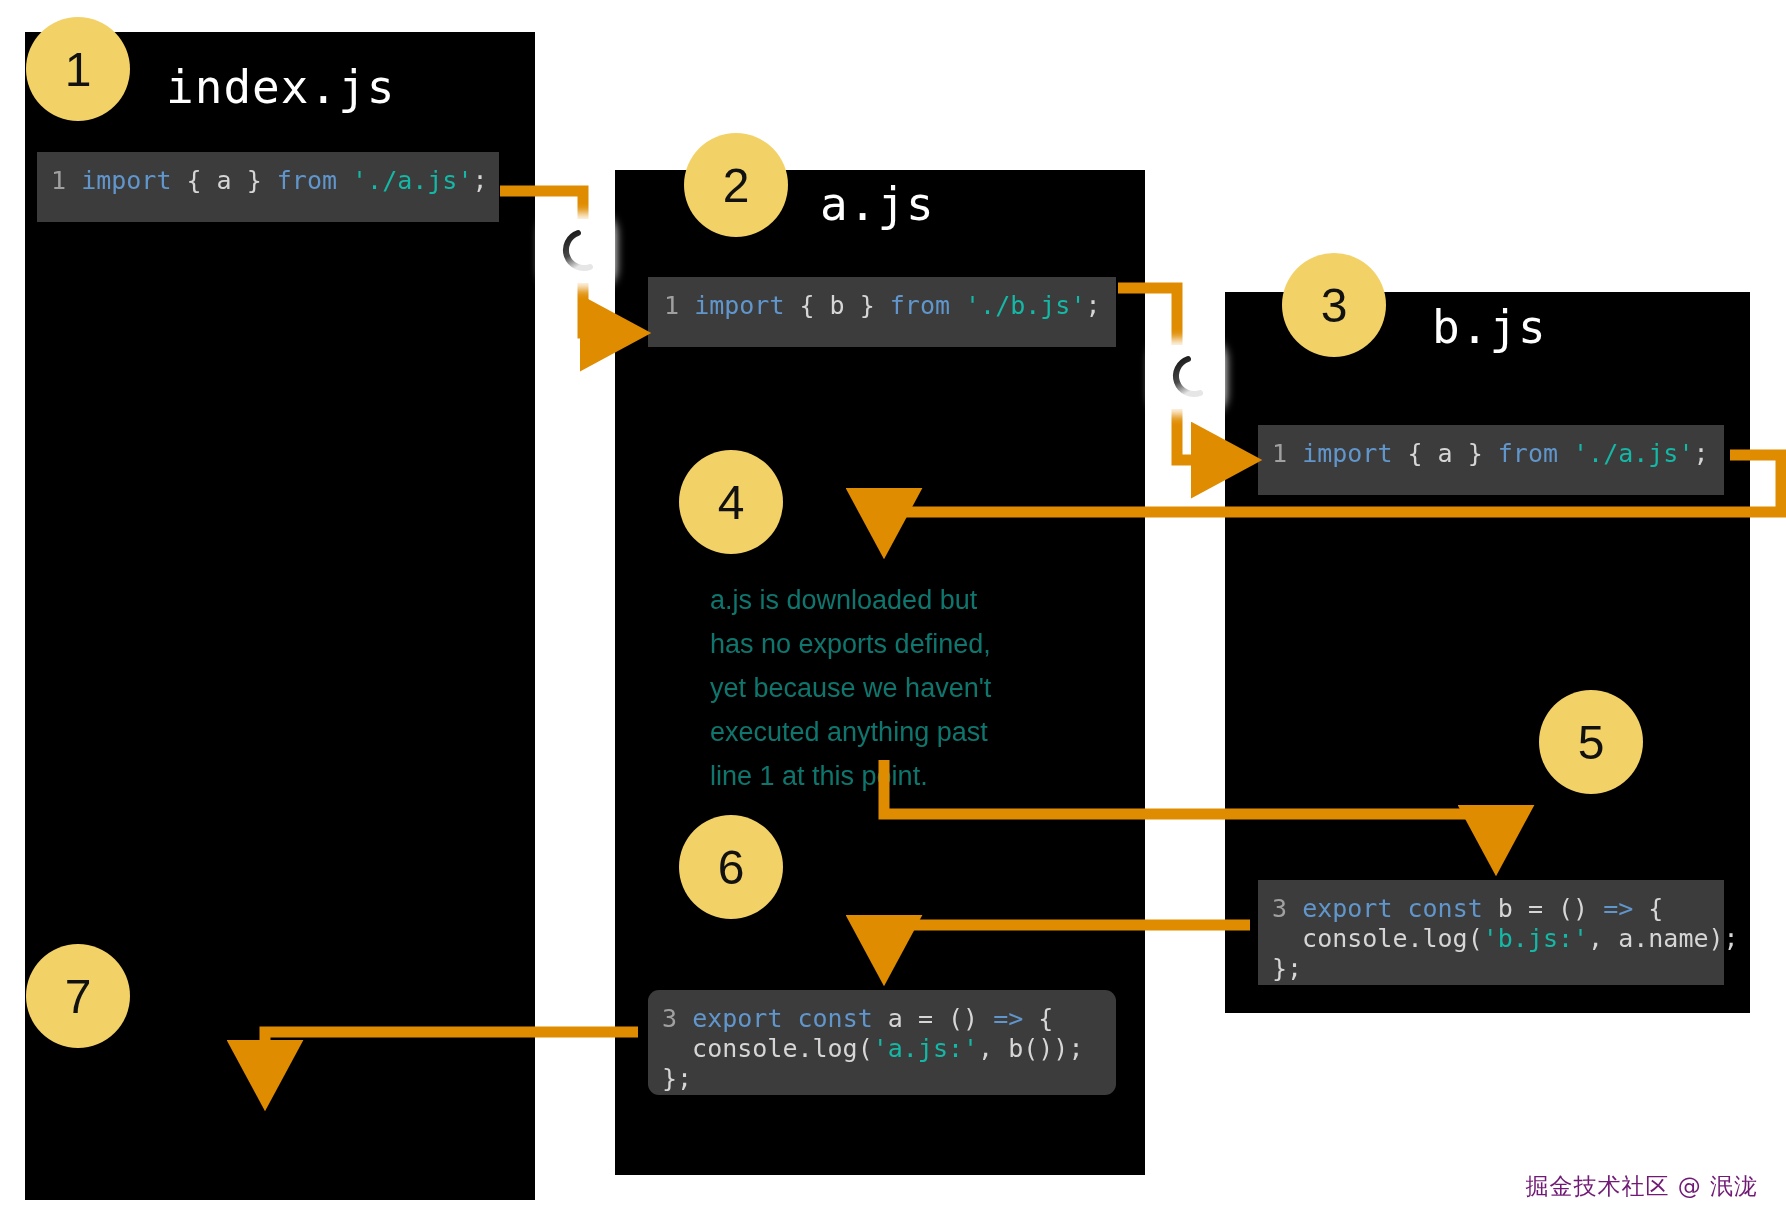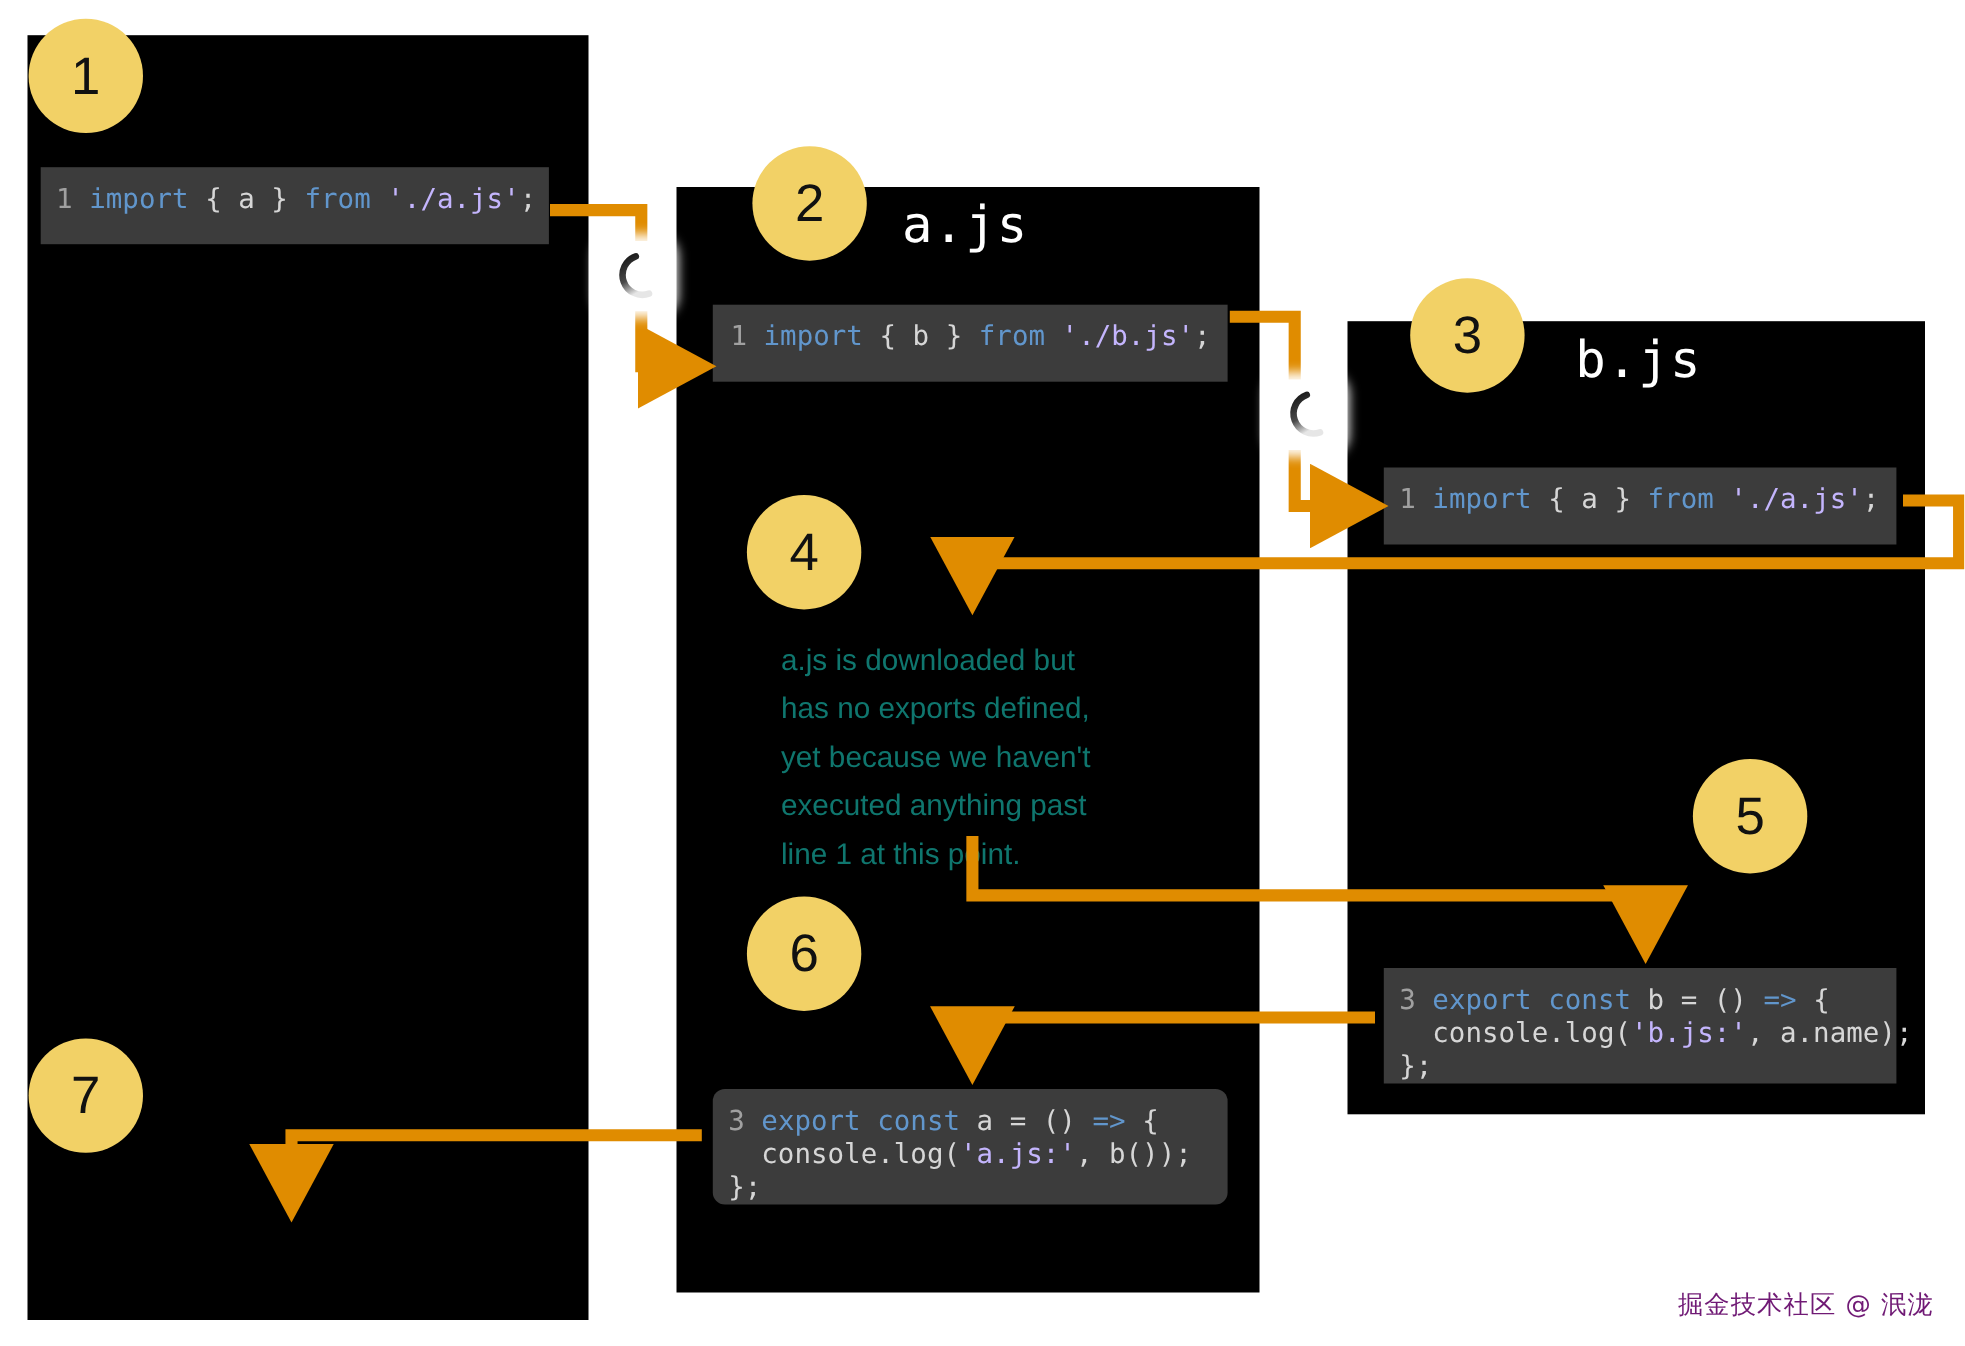--- a/index.html
+++ b/index.html
@@ -37,21 +37,21 @@
     font-family: "DejaVu Sans Mono", monospace;
     font-size: 25px;
     line-height: 30px;
     color: #d6d6d6;
     box-sizing: border-box;
     padding: 14px 16px 14px 14px;
     white-space: pre;
   }
   .ln   { color: #a0a0a0; }
   .kw   { color: #6196cc; }
-  .str  { color: #c4b5fd; }
+  .str  { color: #14b8a6; }
   .pl   { color: #d6d6d6; }
 
   
   .badge {
     position: absolute;
     background: #f2d166;
     border-radius: 50%;
     color: #111111;
     display: flex;
     align-items: center;
@@ -106,20 +106,21 @@
     letter-spacing: 1px;
     z-index: 50;
   }
 </style>
 </head>
 <body>
 
 <div id="stage">
 
   <div class="panel" style="left:25px; top:32px; width:510px; height:1168px;"></div>
+  <div class="panel-title" style="left:166px; top:60px;">index.js</div>
 
   <div class="code" style="left:37px; top:152px; width:462px; height:70px;"><span class="ln">1</span><span class="pl"> </span><span class="kw">import</span><span class="pl"> { a } </span><span class="kw">from</span><span class="str"> './a.js'</span><span class="pl">;</span></div>
 
 
   <div class="panel" style="left:615px; top:170px; width:530px; height:1005px;"></div>
   <div class="panel-title" style="left:820px; top:177px;">a.js</div>
 
   <div class="code" style="left:648px; top:277px; width:468px; height:70px;padding-left:16px;"><span class="ln">1</span><span class="pl"> </span><span class="kw">import</span><span class="pl"> { b } </span><span class="kw">from</span><span class="str"> './b.js'</span><span class="pl">;</span></div>
 
   <div class="code" style="left:648px; top:990px; width:468px; height:105px;border-radius:11px;"><span class="ln">3</span><span class="pl"> </span><span class="kw">export</span><span class="kw"> const</span><span class="pl"> a = () </span><span class="kw">=&gt;</span><span class="pl"> {</span><span class="pl">

